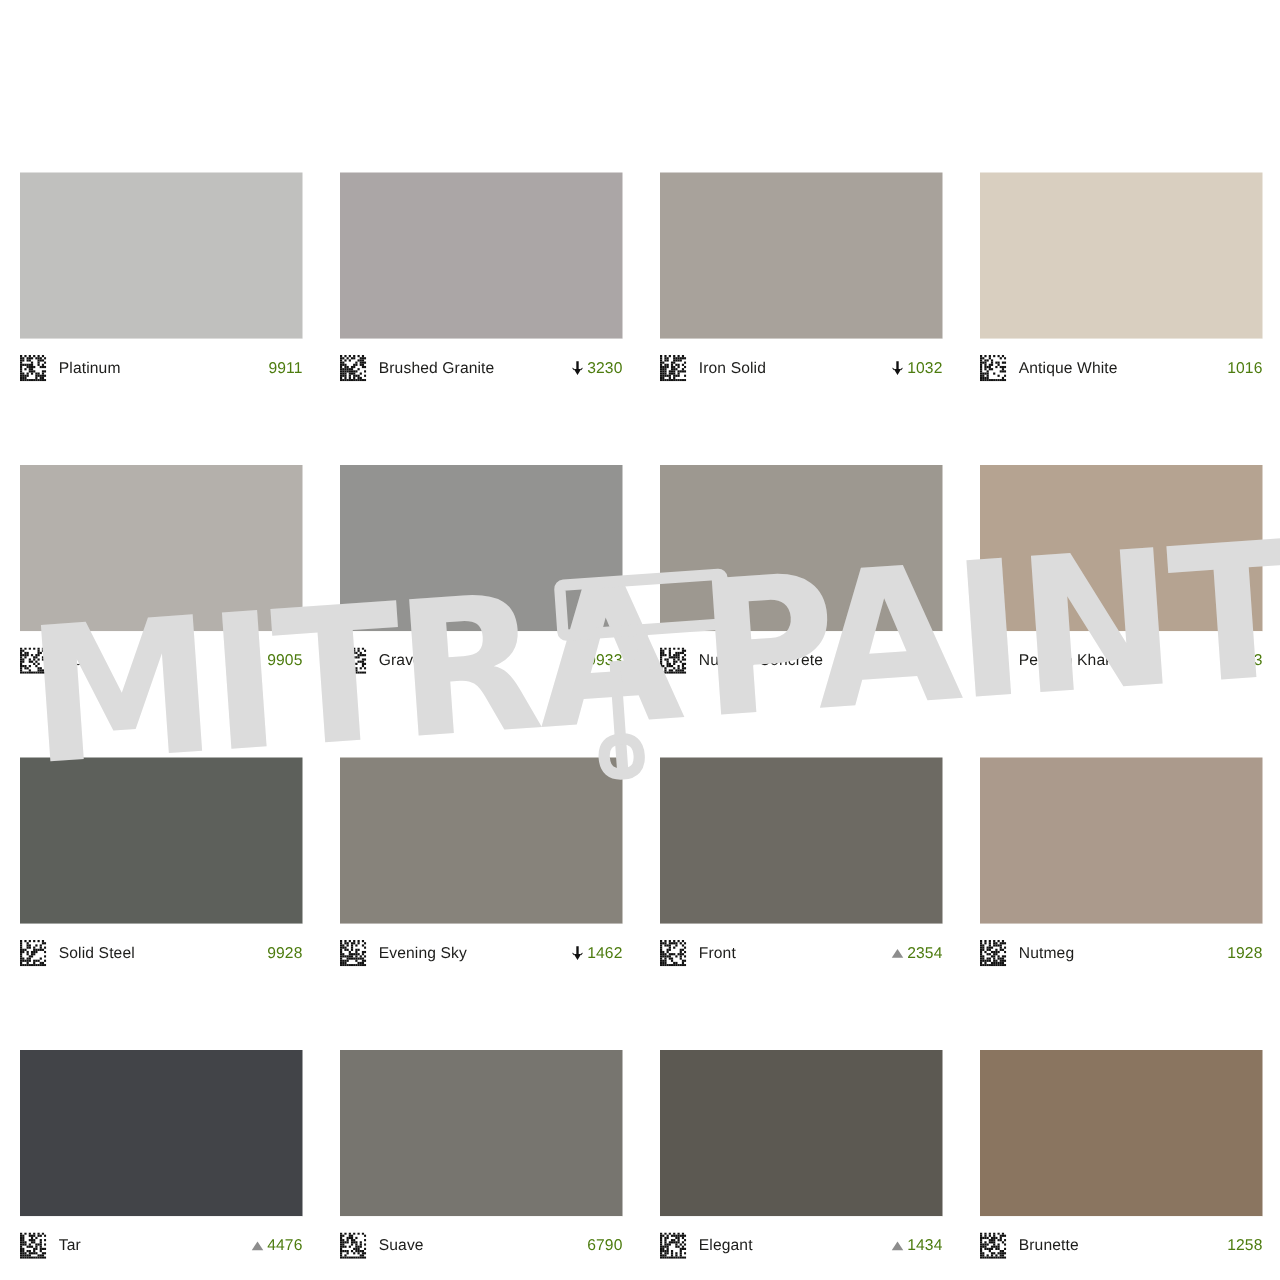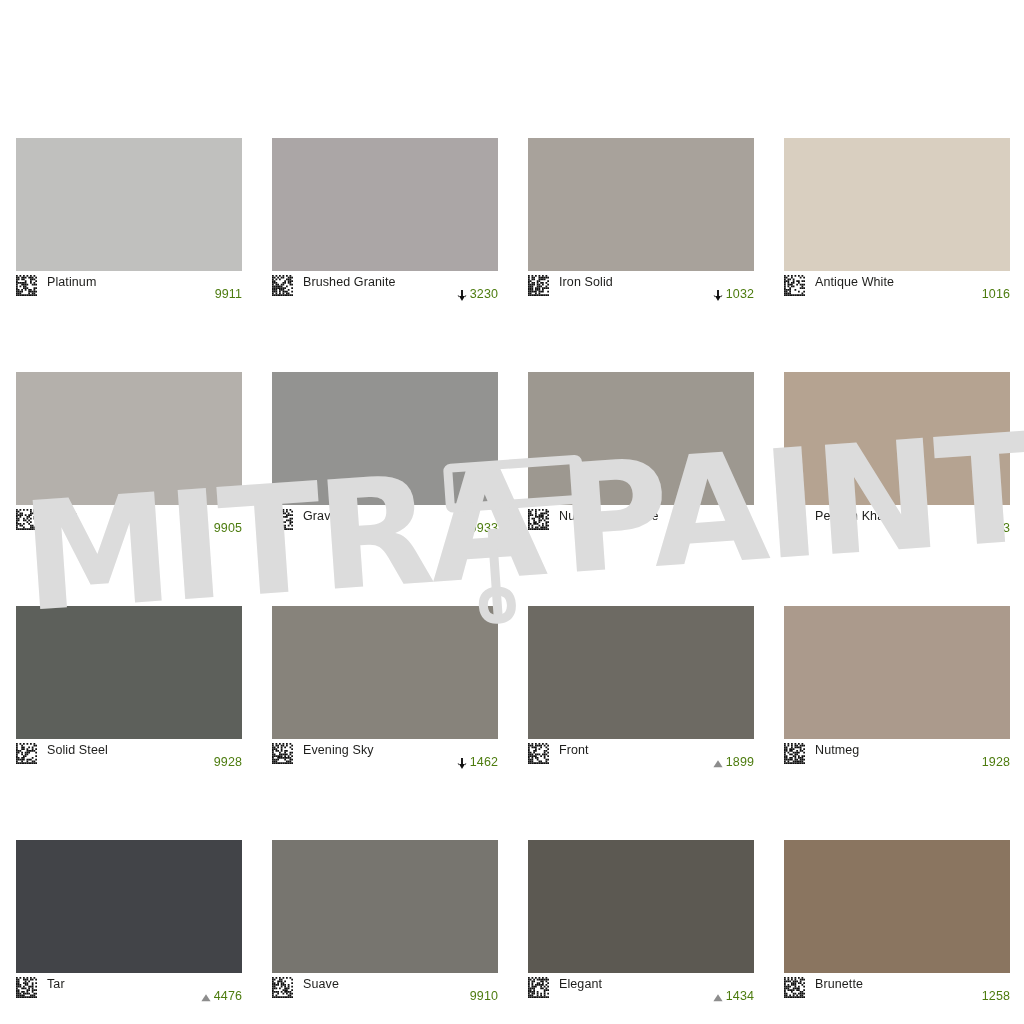--- a/index.html
+++ b/index.html
@@ -64,20 +64,21 @@
     height: 133px;
     display: block;
   }
 
   .swatch-meta {
     position: relative;
     z-index: 5;
     background: #ffffff;
     height: 42px;
     display: flex;
+    align-items: center;
     padding-top: 4px;
     box-sizing: border-box;
   }
 
   .dm-code {
     width: 21px;
     height: 21px;
     flex: 0 0 21px;
     display: block;
   }
@@ -1186,21 +1187,21 @@
               <rect x="9" y="11" width="1" height="1"></rect>
               <rect x="10" y="11" width="1" height="1"></rect>
               <rect x="11" y="11" width="1" height="1"></rect>
             </g>
           </svg></span>
         <span class="swatch-name">Front</span>
         <span class="swatch-code-wrap">
           <span class="trend-icon"><svg viewBox="0 0 12 13" xmlns="http://www.w3.org/2000/svg">
               <path d="M6 3.2 L10.6 10.2 L1.4 10.2 Z" fill="#8d8d8d"></path>
             </svg></span>
-          <span class="swatch-code">1899</span>
+          <span class="swatch-code">2354</span>
         </span>
       </div>
     </div>
     <div class="swatch-card">
       <div class="swatch-chip" style="background: rgb(171, 154, 140);"></div>
       <div class="swatch-meta">
         <span class="dm-code"><svg viewBox="0 0 12 12" xmlns="http://www.w3.org/2000/svg">
             <rect width="12" height="12" fill="#ffffff"></rect>
             <g fill="#111111">
               <rect x="0" y="0" width="1" height="1"></rect>
@@ -1489,21 +1490,21 @@
               <rect x="6" y="11" width="1" height="1"></rect>
               <rect x="7" y="11" width="1" height="1"></rect>
               <rect x="8" y="11" width="1" height="1"></rect>
               <rect x="9" y="11" width="1" height="1"></rect>
               <rect x="10" y="11" width="1" height="1"></rect>
               <rect x="11" y="11" width="1" height="1"></rect>
             </g>
           </svg></span>
         <span class="swatch-name">Suave</span>
         <span class="swatch-code-wrap">
-          <span class="swatch-code">9910</span>
+          <span class="swatch-code">6790</span>
         </span>
       </div>
     </div>
     <div class="swatch-card">
       <div class="swatch-chip" style="background: rgb(92, 89, 82);"></div>
       <div class="swatch-meta">
         <span class="dm-code"><svg viewBox="0 0 12 12" xmlns="http://www.w3.org/2000/svg">
             <rect width="12" height="12" fill="#ffffff"></rect>
             <g fill="#111111">
               <rect x="0" y="0" width="1" height="1"></rect>

